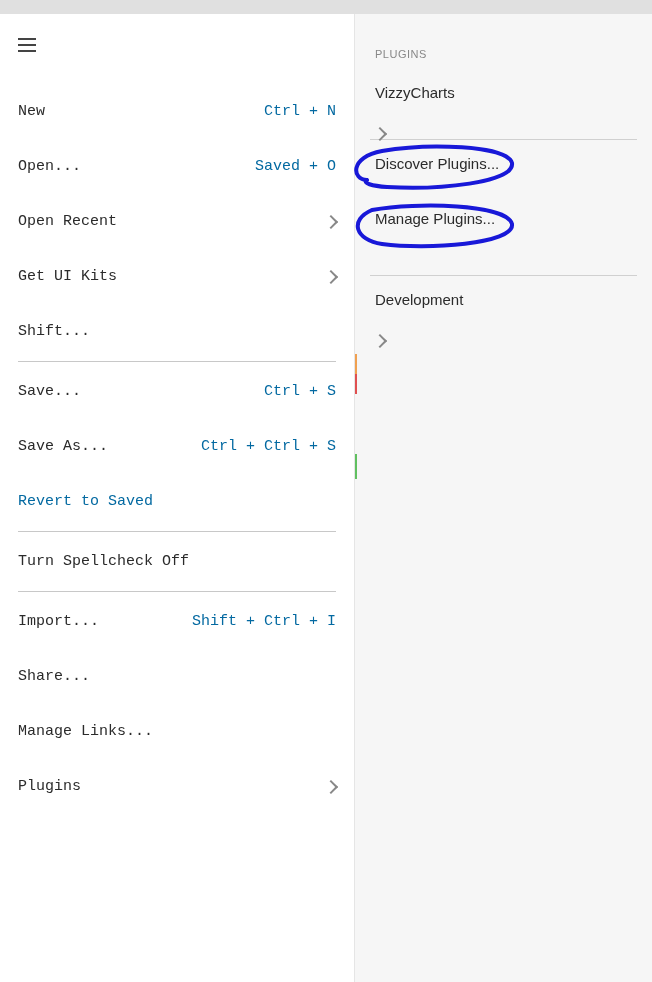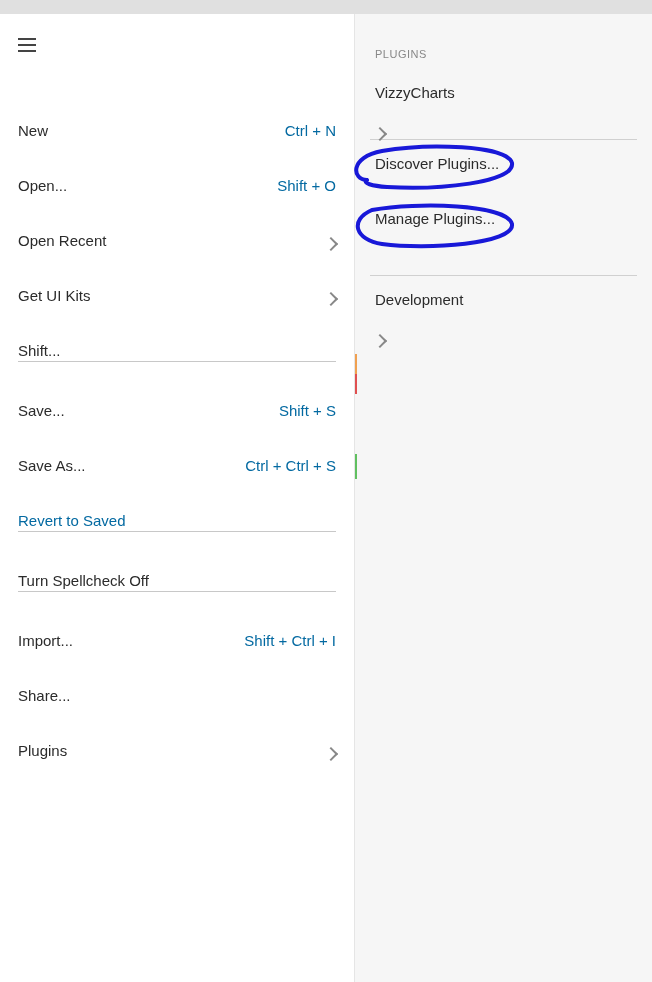--- a/index.html
+++ b/index.html
@@ -4,21 +4,21 @@
 <style>
   * { box-sizing: border-box; margin: 0; padding: 0; }
   html, body { width: 652px; height: 982px; font-family: "Segoe UI", Arial, sans-serif; background: #fff; overflow: hidden; }
   .topbar { height: 14px; background: #e0e0e0; }
   .container { display: flex; height: calc(100% - 14px); }
   .left-panel { width: 355px; background: #fff; position: relative; border-right: 1px solid #e5e5e5; }
   .right-panel { flex: 1; background: #f6f6f6; position: relative; }
   .hamburger { position: absolute; left: 18px; top: 20px; cursor: pointer; }
   .hamburger span { display: block; width: 18px; height: 2px; background: #444; margin: 4px 0; }
   .menu { margin-top: 70px; padding: 0 18px; }
-  .menu-item { display: flex; justify-content: space-between; align-items: flex-end; height: 55px; font-size: 15px; color: #2b2b2b; cursor: pointer; }
+  .menu-item { display: flex; justify-content: space-between; align-items: center; height: 55px; font-size: 15px; color: #2b2b2b; cursor: pointer; font-family: Liberation Mono, monospace; }
   .menu-item.disabled { color: #0369a1; cursor: default; }
   .shortcut { color: #0369a1; font-size: 15px; }
   .divider { height: 1px; background: #c8c8c8; margin: 2px 0; }
   .chevron { width: 10px; height: 10px; border-right: 2px solid #888; border-top: 2px solid #888; transform: rotate(45deg); }
   .right-header { font-size: 11px; letter-spacing: 0.5px; color: #888; padding: 34px 0 0 20px; height: 70px; }
   .right-item { display: flex; justify-content: space-between; align-items: flex-start; height: 55px; padding: 0 20px; font-size: 15px; color: #2b2b2b; cursor: pointer; position: relative; flex-direction: column; }
   .right-divider { height: 1px; background: #d0d0d0; margin: 0 15px; }
   .annotation { position: absolute; pointer-events: none; z-index: 10; }
   .annotation svg { overflow: visible; }
   .color-sliver { position: absolute; left: 0; width: 2px; }
@@ -34,56 +34,59 @@
         <span></span>
         <span></span>
     </div>
     <div class="menu">
       <div class="menu-item">
         <span>New</span>
         <span class="shortcut">Ctrl + N</span>
       </div>
       <div class="menu-item">
         <span>Open...</span>
-        <span class="shortcut">Shift + O</span>
+        <span class="shortcut">Saved + O</span>
       </div>
       <div class="menu-item">
         <span>Open Recent</span>
         <span class="chevron"></span>
       </div>
       <div class="menu-item">
         <span>Get UI Kits</span>
         <span class="chevron"></span>
       </div>
       <div class="menu-item">
         <span>Shift...</span>
       </div>
       <div class="divider"></div>
       <div class="menu-item">
         <span>Save...</span>
-        <span class="shortcut">Shift + S</span>
+        <span class="shortcut">Ctrl + S</span>
       </div>
       <div class="menu-item">
         <span>Save As...</span>
         <span class="shortcut">Ctrl + Ctrl + S</span>
       </div>
       <div class="menu-item disabled">
         <span>Revert to Saved</span>
       </div>
       <div class="divider"></div>
       <div class="menu-item">
         <span>Turn Spellcheck Off</span>
       </div>
       <div class="divider"></div>
       <div class="menu-item">
         <span>Import...</span>
         <span class="shortcut">Shift + Ctrl + I</span>
       </div>
       <div class="menu-item">
         <span>Share...</span>
+      </div>
+      <div class="menu-item">
+        <span>Manage Links...</span>
       </div>
       <div class="menu-item">
         <span>Plugins</span>
         <span class="chevron"></span>
       </div>
     </div>
   </div>
 
   <div class="right-panel">
     <div class="color-sliver" style="top:340px;height:20px;background:#f0a050;"></div>

